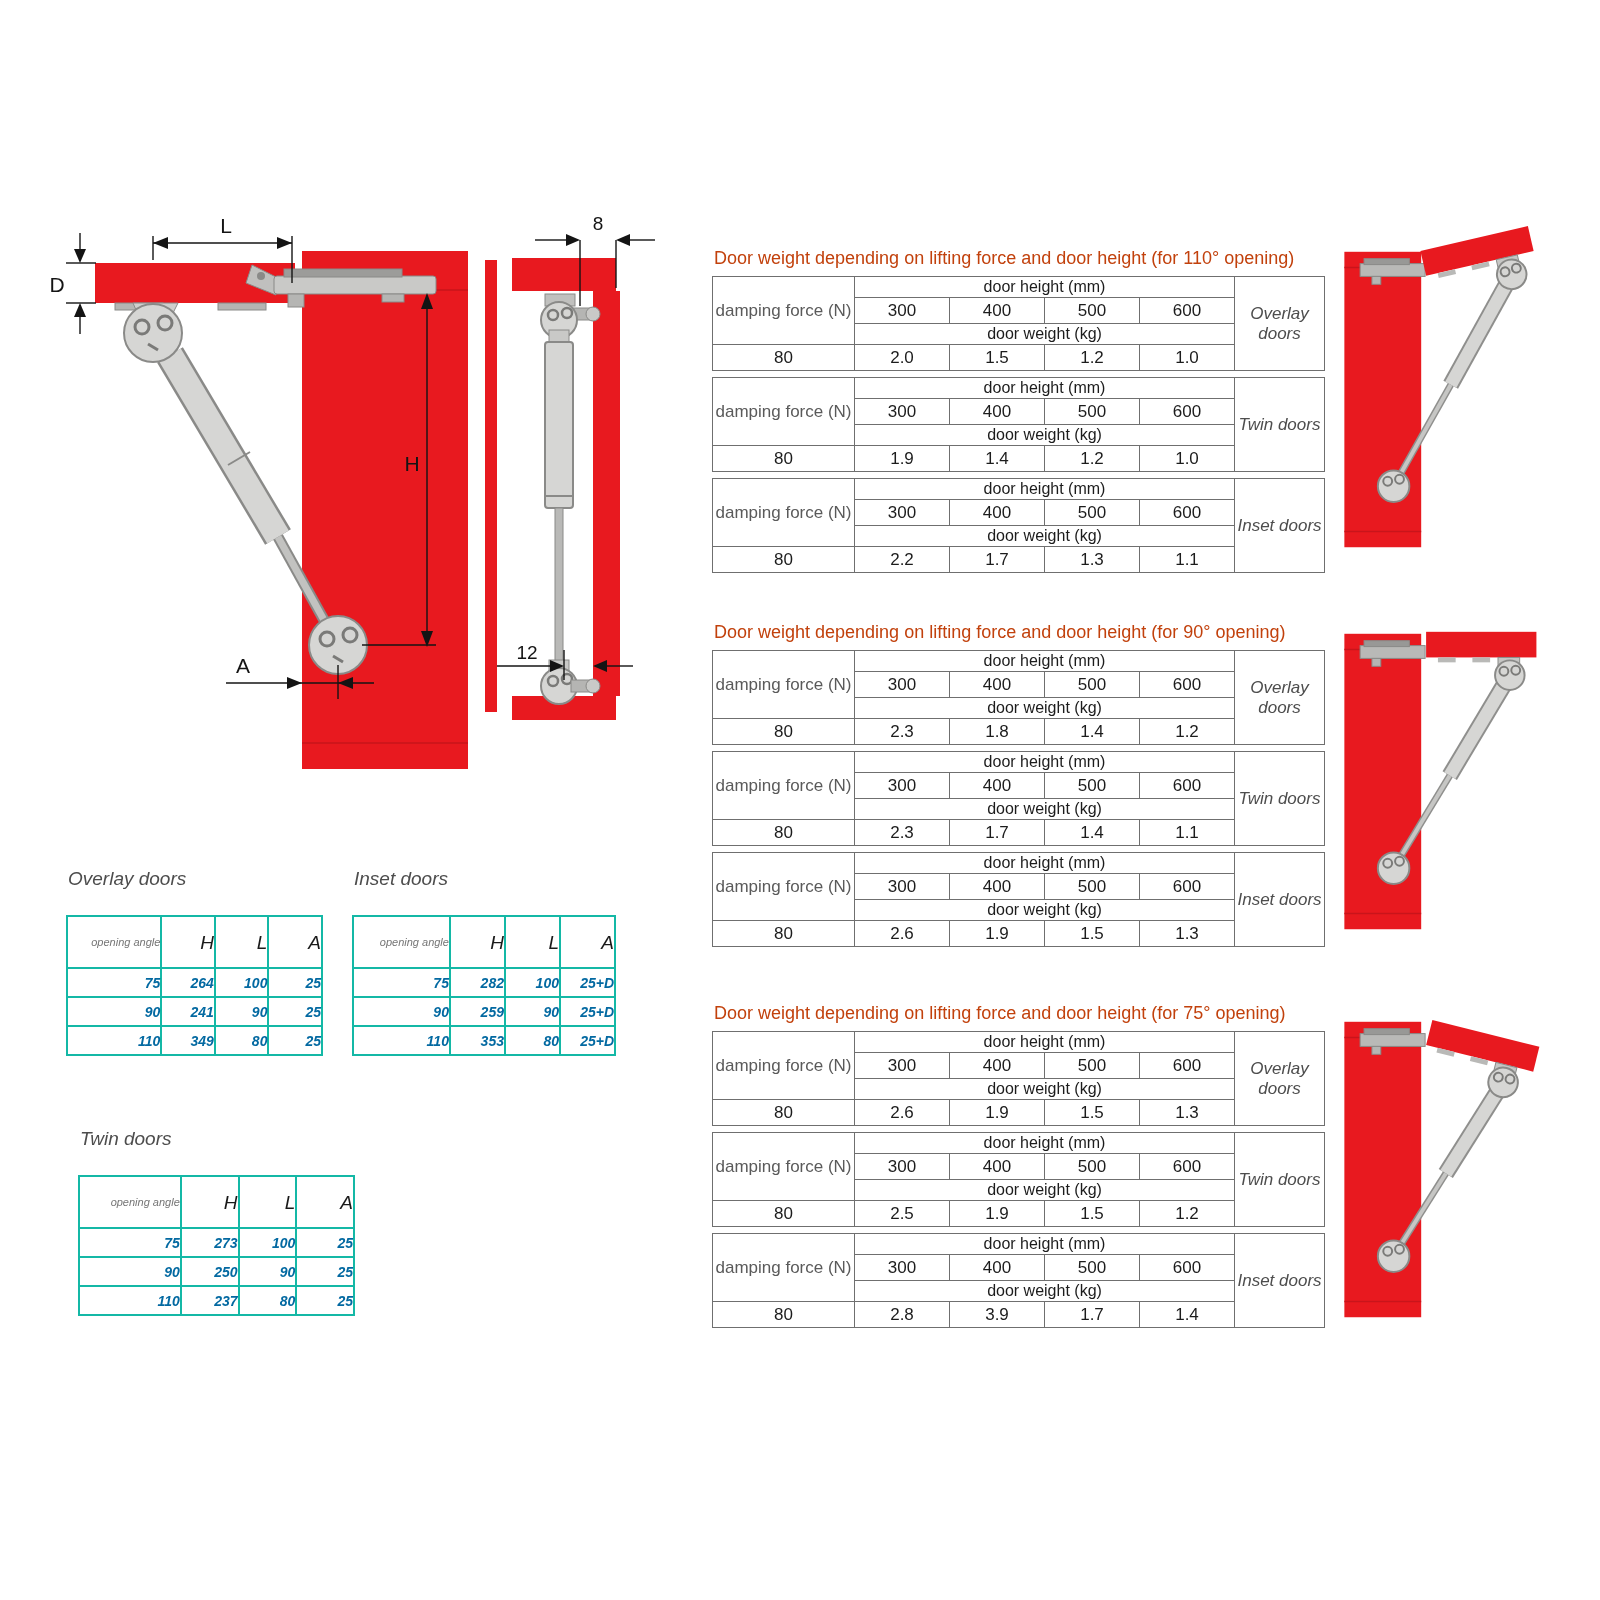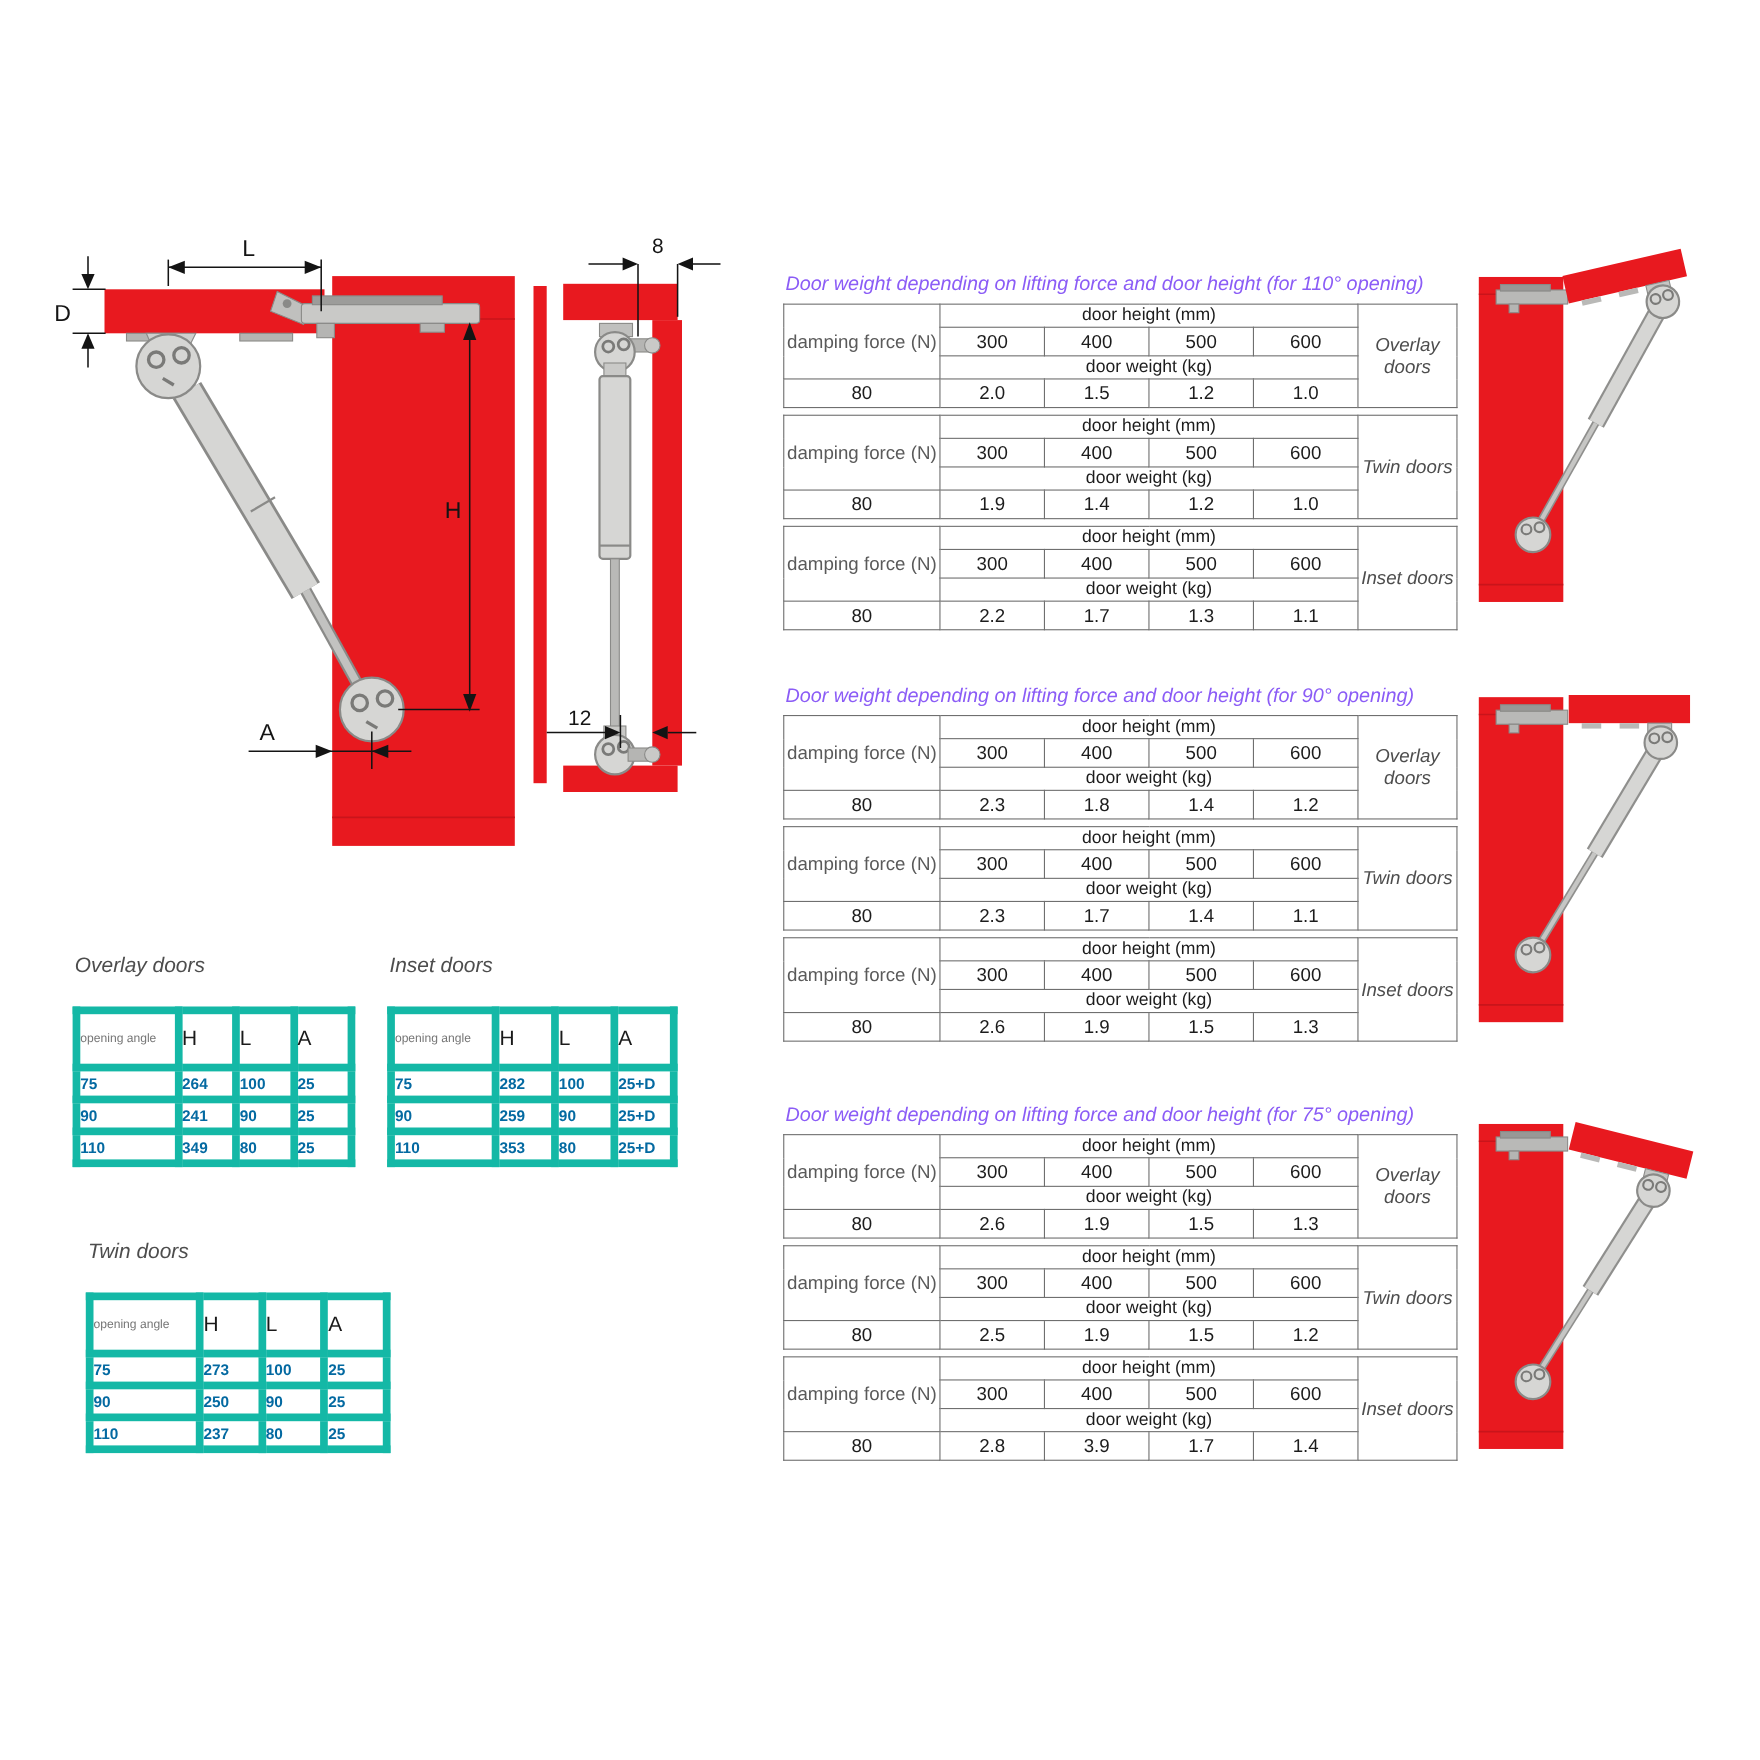--- a/index.html
+++ b/index.html
@@ -19,33 +19,33 @@
   .lt-block{position:absolute}
   .lt-0{left:66px;top:868px}
   .lt-1{left:352px;top:868px}
   .lt-2{left:78px;top:1128px}
   .lt-title{font-style:italic;font-size:19px;color:#4d4d4d;margin:0 0 0 2px}
   .lt-grid{border-collapse:collapse;table-layout:fixed;margin-top:25px}
   .lt-0 .lt-grid{width:257px}
   .lt-1 .lt-grid{width:264px}
   .lt-2 .lt-grid{width:277px}
   .lt-grid col.c-a{width:37%}
-  .lt-grid th,.lt-grid td{border:7px solid #14b8a6;text-align:left;padding:0;line-height:1}
+  .lt-grid th,.lt-grid td{border:2px solid #14b8a6;text-align:right;font-style:italic;padding:0;line-height:1}
   .lt-grid tr.lt-head{height:52px}
   .lt-grid tr.lt-row{height:29px}
   .lt-grid th{font-weight:normal;font-size:19px;color:#1a1a1a}
   .lt-grid th.lt-angle{font-size:11px;color:#757575}
   .lt-grid td{font-size:14px;font-weight:bold;color:#0369a1}
 
   
   .wg{position:absolute;left:712px;width:614px}
   .wg-0{top:248px}
   .wg-1{top:622px}
   .wg-2{top:1003px}
-  .wg-heading{font-style:italic;font-size:18px;color:#8b5cf6;white-space:nowrap;margin:0 0 7px 2px}
+  .wg-heading{font-size:18px;color:#c2410c;white-space:nowrap;margin:0 0 7px 2px}
   .wt{border-collapse:collapse;table-layout:fixed;width:612px;margin-bottom:6px}
   .wt td{border:1px solid #6f6f6f;text-align:center;padding:0;line-height:1;font-size:17px;color:#1c1c1c}
   .wt col.c-force{width:142px}
   .wt col.c-v{width:95px}
   .wt col.c-type{width:90px}
   .wt tr.r-head td{height:20px}
   .wt tr.r-heights td{height:25px}
   .wt tr.r-whead td{height:20px}
   .wt tr.r-vals td{height:25px}
   .wt td.wt-force{color:#5a5a5a}

